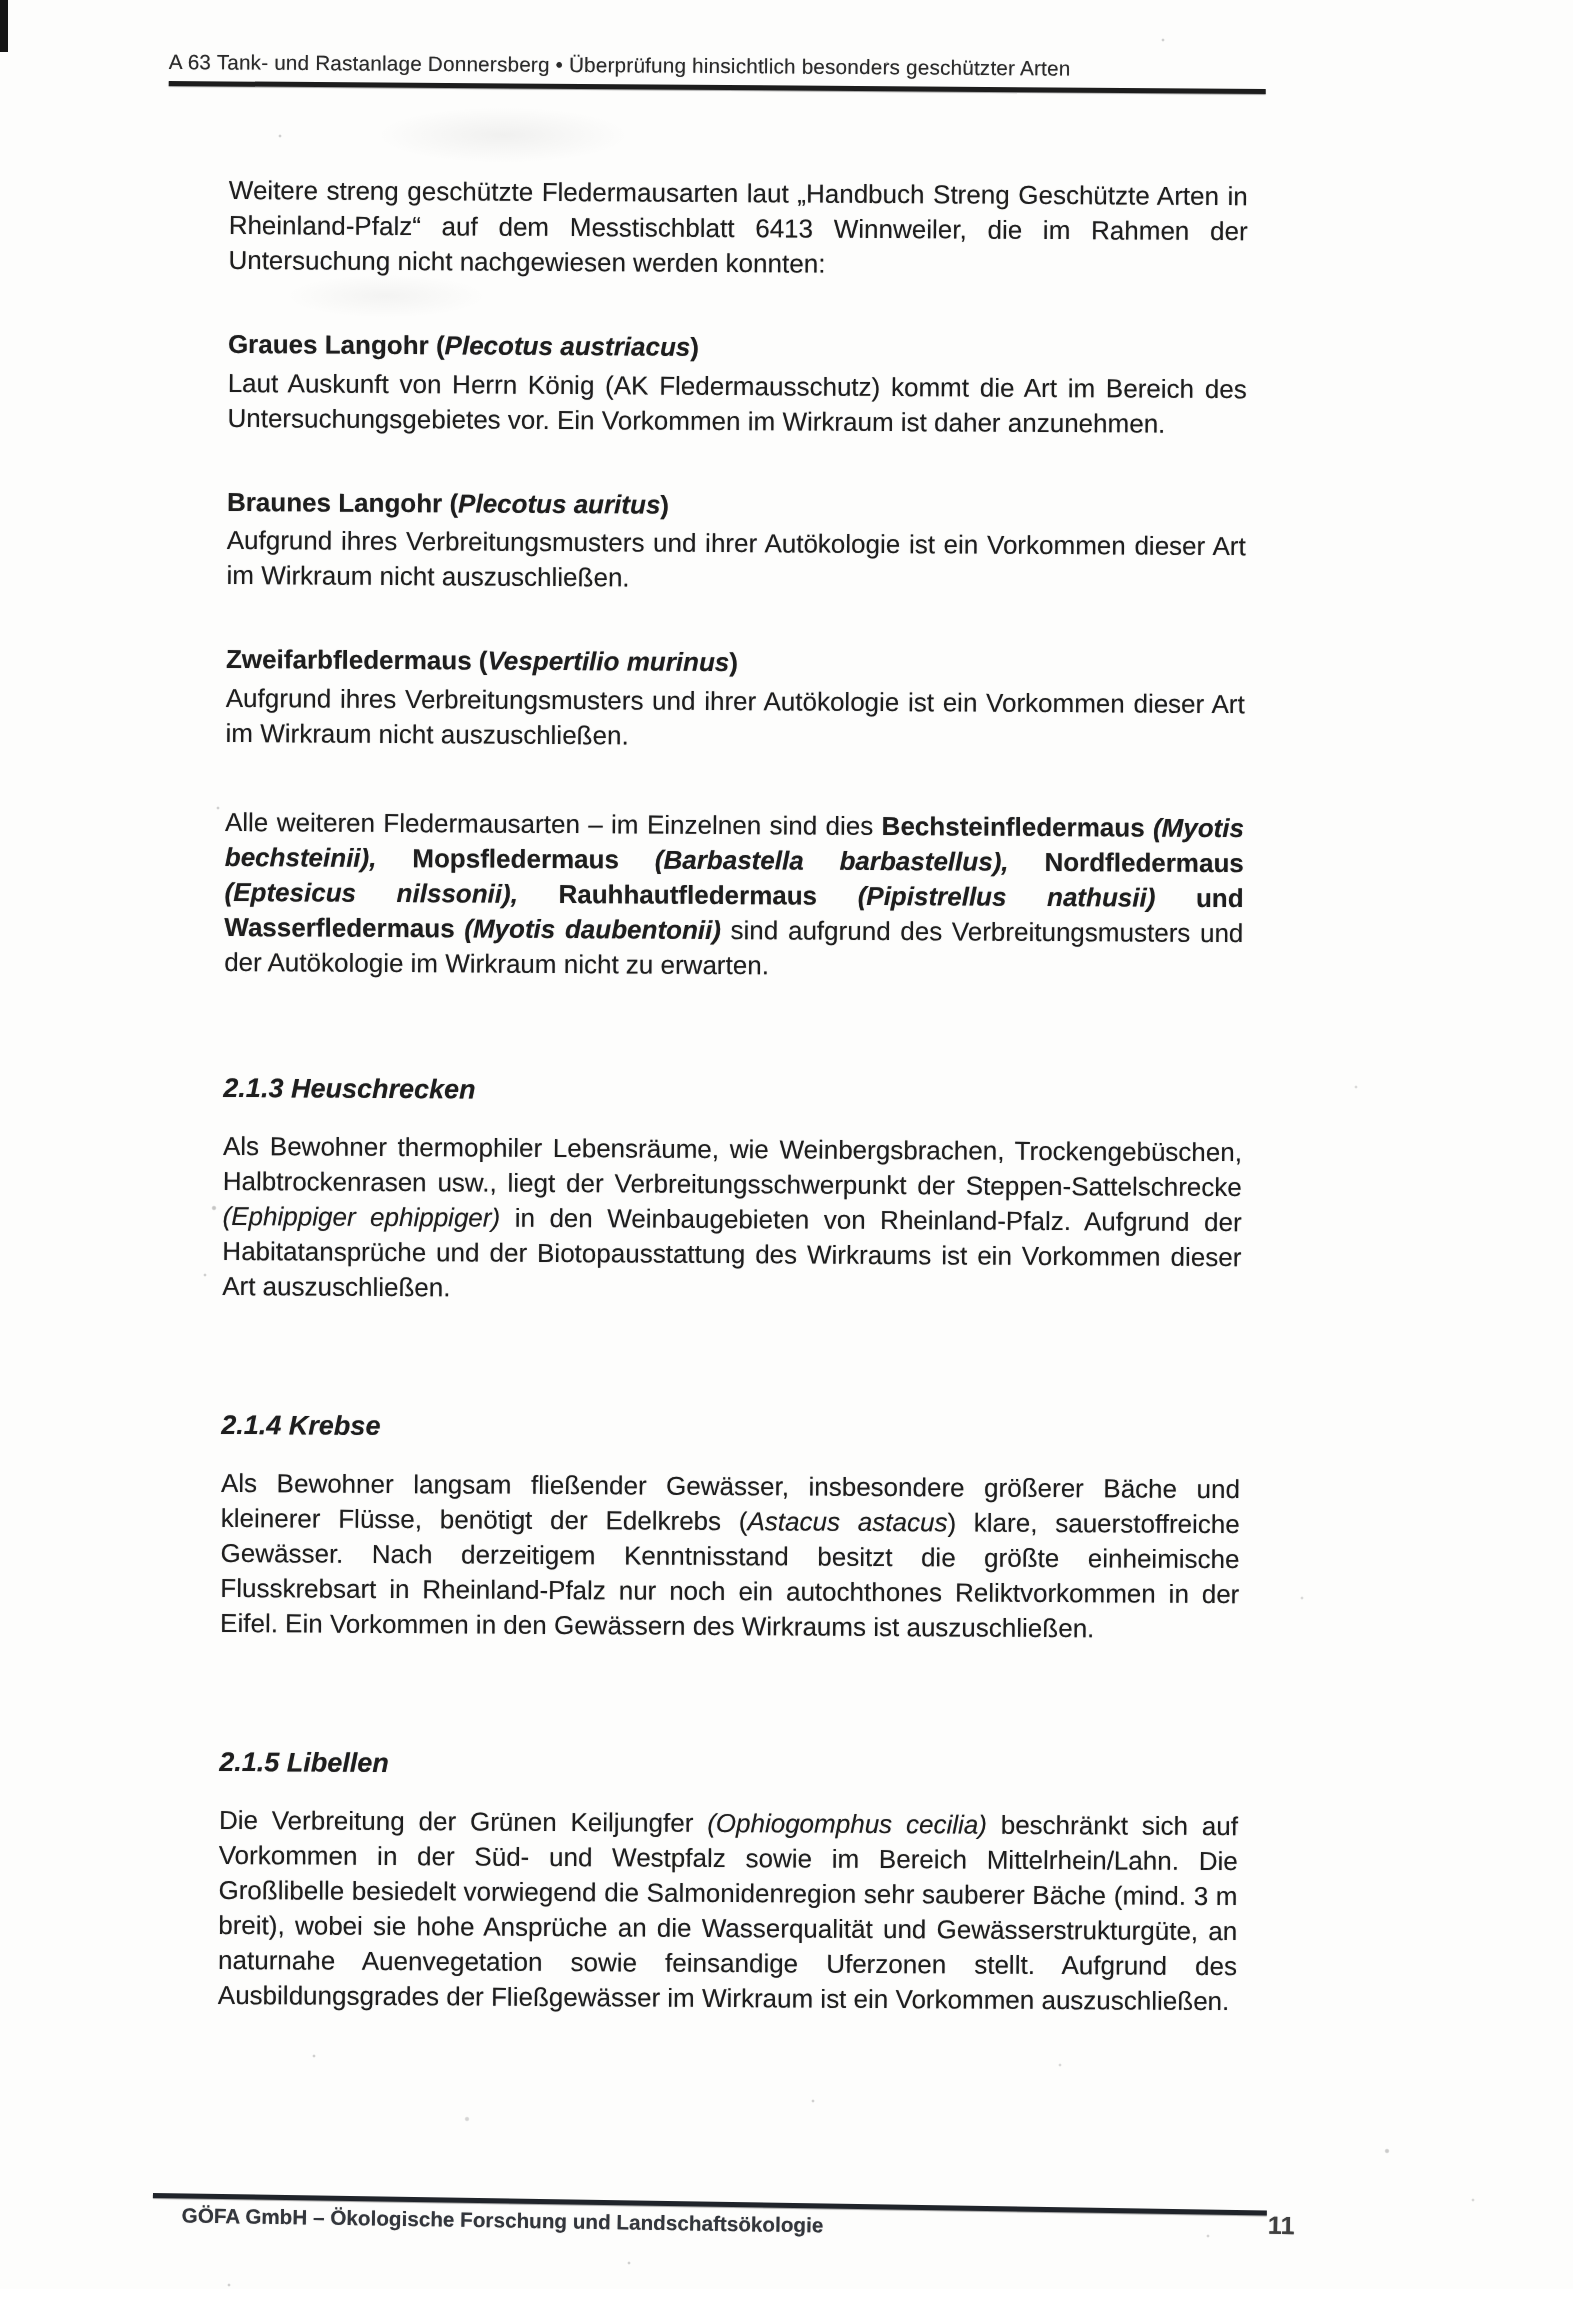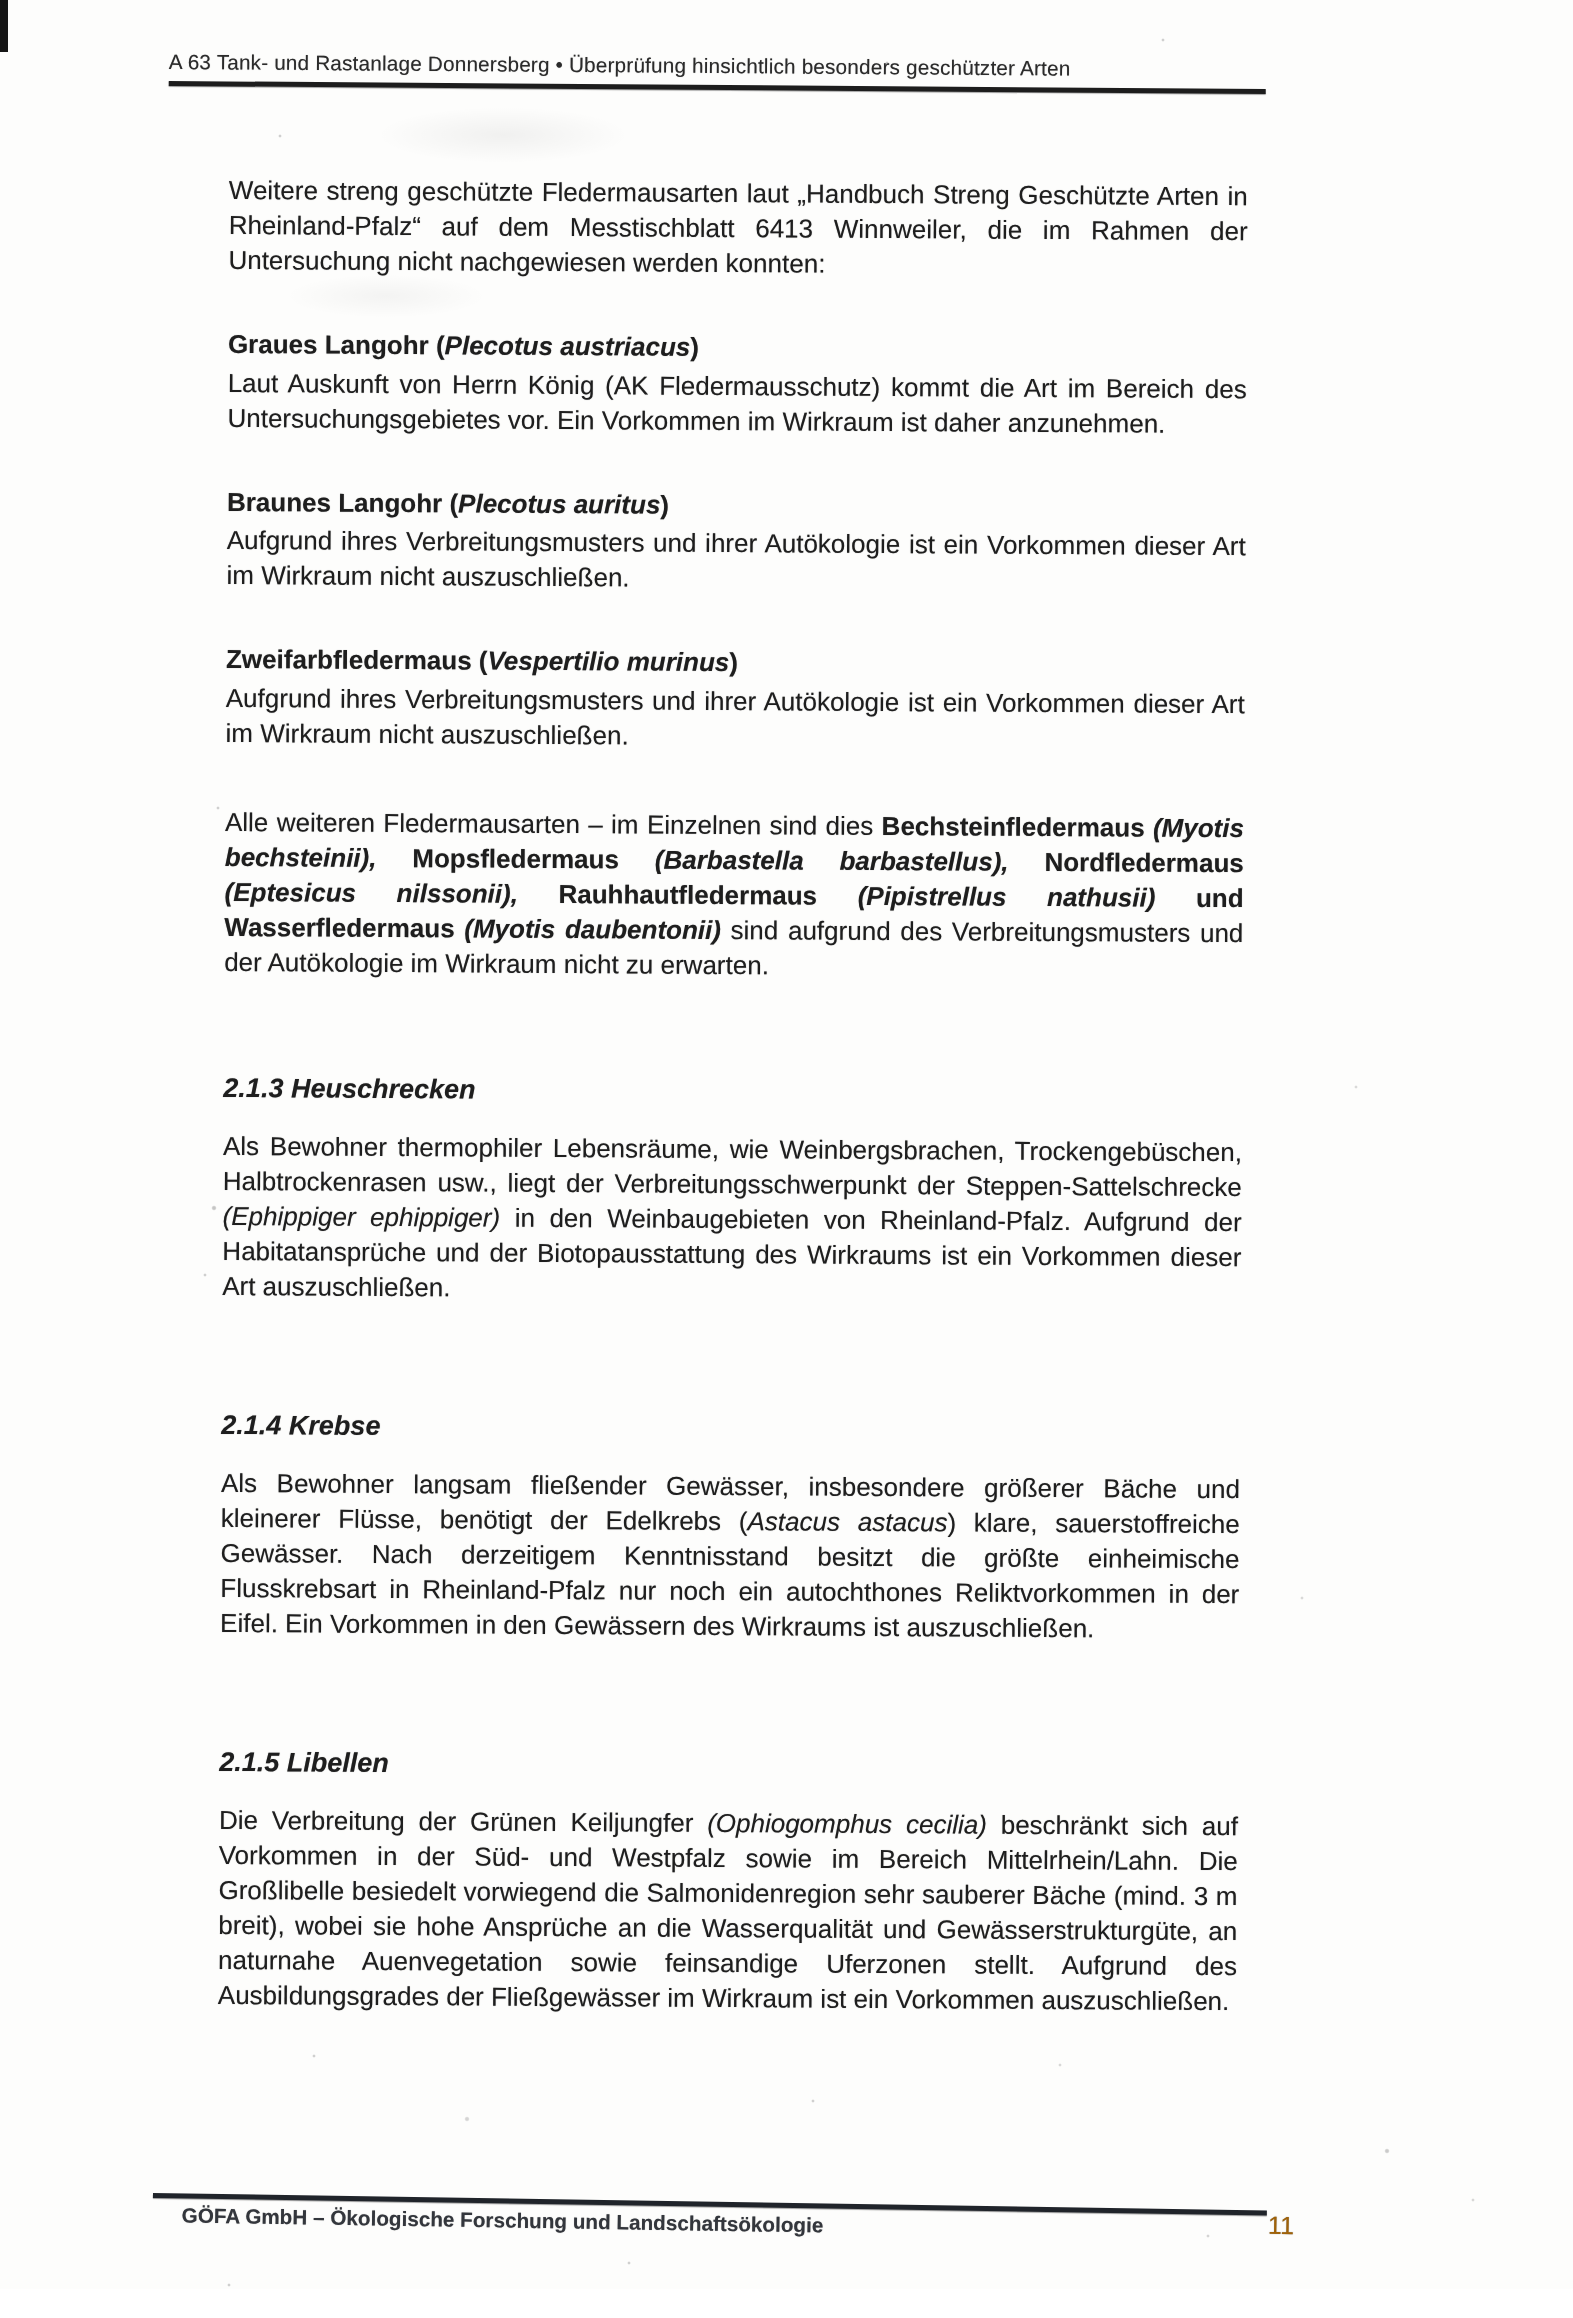--- a/index.html
+++ b/index.html
@@ -67,21 +67,21 @@
     position:absolute;left:153px;top:2193px;width:1114px;
     transform:rotate(0.9deg);transform-origin:left top;
   }
   .ftr-rule{height:4.5px;background:#20242a;box-shadow:0 0.9px 0.9px rgba(0,0,0,.35);}
   .ftr-credit{
     margin:5.4px 0 0 29px;font-size:20.7px;font-weight:bold;color:#33363c;
     text-shadow:0 0 0.9px rgba(0,0,0,.4);white-space:nowrap;
   }
   .page-num{
     position:absolute;left:1268px;top:2211px;
-    font-size:25px;font-weight:normal;color:#a16207;
+    font-size:25px;font-weight:bold;color:#404040;
     text-shadow:0 0 0.9px rgba(0,0,0,.5);
     transform:rotate(1deg);
   }
 </style>
 </head>
 <body>
 
 <div class="page">
 
   <div class="scan-strip"></div>

